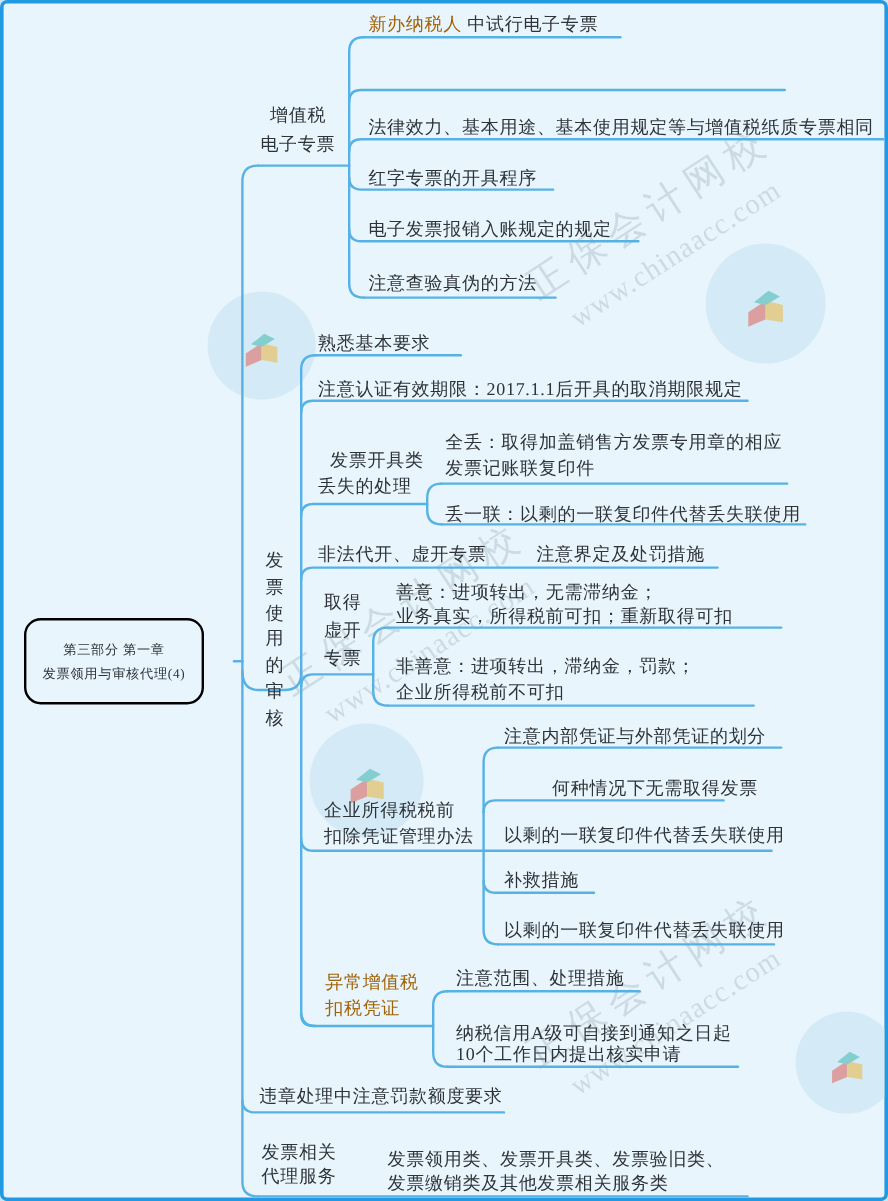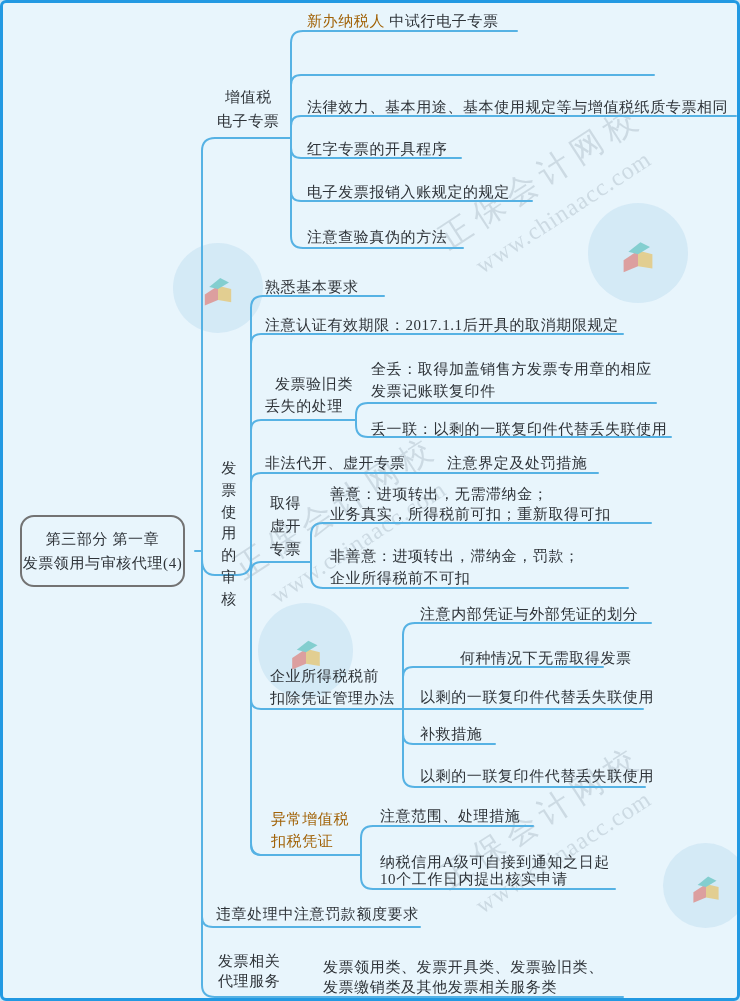--- a/index.html
+++ b/index.html
@@ -14,24 +14,24 @@
   .node{
     position:absolute;font-size:15px;line-height:17px;color:#2e3338;
     letter-spacing:0.6px;white-space:nowrap;z-index:4;
   }
   .blue{color:#a16207;}
   .vlabel{
     width:20px;white-space:normal;word-break:break-all;
     line-height:21.8px;text-align:center;
   }
   .root-box{
-    position:absolute;left:17px;top:512px;width:165px;height:72px;
-    border:2px solid #737373;border-radius:14px;box-sizing:border-box;
+    position:absolute;left:17px;top:512px;width:150px;height:72px;
+    border:2px solid #000000;border-radius:14px;box-sizing:border-box;
     display:flex;flex-direction:column;align-items:center;justify-content:center;
-    gap:5px;z-index:4;font-size:15px;color:#2e3338;letter-spacing:0.6px;
+    gap:5px;z-index:4;font-size:11px;color:#2e3338;letter-spacing:0.6px;
   }
   .wm{
     position:absolute;z-index:1;transform:rotate(-33deg);
     color:rgba(148,164,176,0.33);text-align:center;pointer-events:none;
     white-space:nowrap;
   }
   .wm .wm-cn{font-size:32px;letter-spacing:7px;}
   .wm .wm-url{font-size:24px;letter-spacing:1px;margin-top:6px;}
   .logo{
     position:absolute;z-index:0;border-radius:50%;
@@ -144,21 +144,21 @@
   <div class="node" style="left:304px;top:96px;">法律效力、基本用途、基本使用规定等与增值税纸质专票相同</div>
   <div class="node" style="left:304px;top:138px;">红字专票的开具程序</div>
   <div class="node" style="left:304px;top:181px;">电子发票报销入账规定的规定</div>
   <div class="node" style="left:304px;top:226px;">注意查验真伪的方法</div>
 
   <div class="node vlabel" style="left:216px;top:455px;">发票使用的审核</div>
 
   <div class="node" style="left:262px;top:276px;">熟悉基本要求</div>
   <div class="node" style="left:262px;top:314px;">注意认证有效期限：2017.1.1后开具的取消期限规定</div>
 
-  <div class="node" style="left:272px;top:373px;">发票验旧类</div>
+  <div class="node" style="left:272px;top:373px;">发票开具类</div>
   <div class="node" style="left:262px;top:395px;">丢失的处理</div>
   <div class="node" style="left:368px;top:358px;">全丢：取得加盖销售方发票专用章的相应</div>
   <div class="node" style="left:368px;top:380px;">发票记账联复印件</div>
   <div class="node" style="left:368px;top:418px;">丢一联：以剩的一联复印件代替丢失联使用</div>
 
   <div class="node" style="left:262px;top:452px;">非法代开、虚开专票</div>
   <div class="node" style="left:444px;top:452px;">注意界定及处罚措施</div>
 
   <div class="node" style="left:267px;top:492px;">取得</div>
   <div class="node" style="left:267px;top:515px;">虚开</div>

